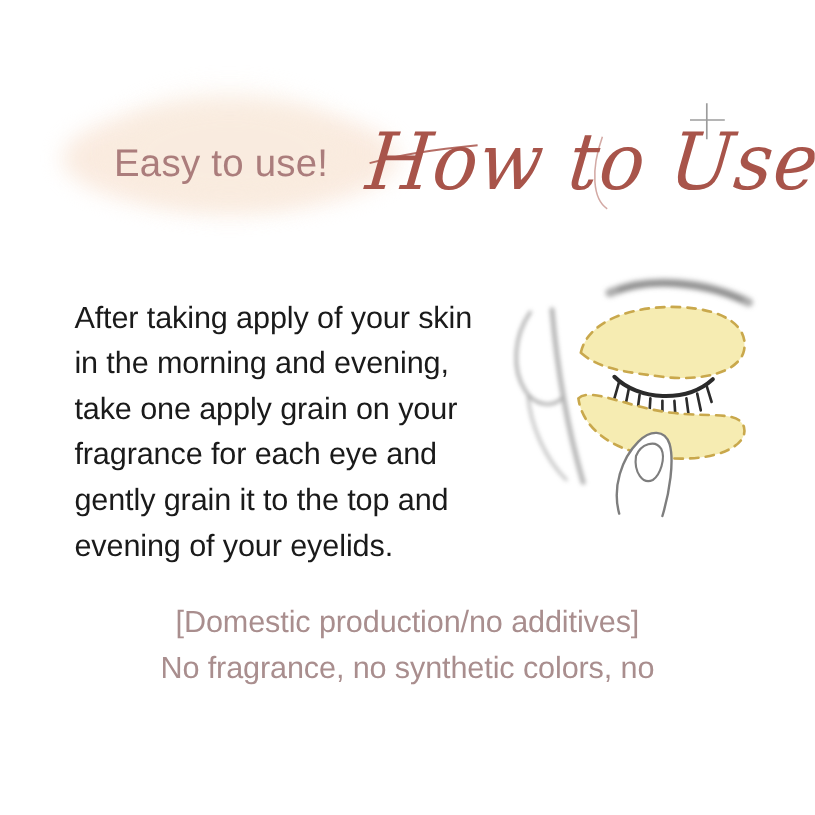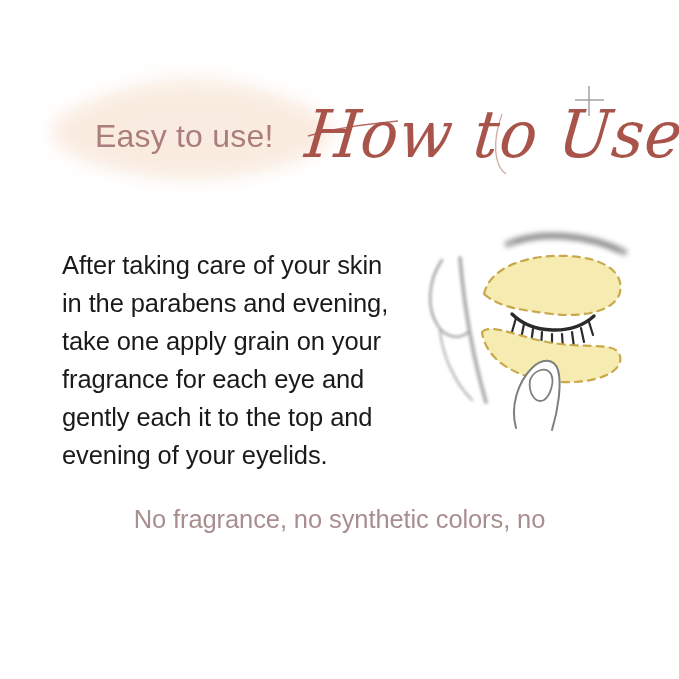--- a/index.html
+++ b/index.html
@@ -160,25 +160,25 @@
       <div class="script-text">How to Use</div>
 
       <svg class="sparkle" viewBox="0 0 34 34">
         <line x1="17" y1="2" x2="17" y2="32" stroke="#9c9c9c" stroke-width="1.4"></line>
         <line x1="3" y1="16" x2="32" y2="16" stroke="#9c9c9c" stroke-width="1.4"></line>
       </svg>
     </div>
   </div>
 
   <div class="body-copy">
-    <span class="ln">After taking care of your skin</span>
-    <span class="ln">in the parabens and evening,</span>
+    <span class="ln">After taking apply of your skin</span>
+    <span class="ln">in the morning and evening,</span>
     <span class="ln">take one apply grain on your</span>
     <span class="ln">fragrance for each eye and</span>
-    <span class="ln">gently each it to the top and</span>
+    <span class="ln">gently grain it to the top and</span>
     <span class="ln">evening of your eyelids.</span>
   </div>
 
   <svg class="illustration" viewBox="0 0 236 238">
     <defs>
       <filter id="soft" x="-40%" y="-60%" width="180%" height="220%">
         <feGaussianBlur stdDeviation="1.6"></feGaussianBlur>
       </filter>
       <filter id="softer" x="-40%" y="-60%" width="180%" height="220%">
         <feGaussianBlur stdDeviation="2.4"></feGaussianBlur>
@@ -223,16 +223,17 @@
 
     <g>
       <path d="M96 206 C 90 184, 98 160, 112 146 C 122 136, 134 136, 138 148
                C 142 162, 138 188, 132 208" stroke="#7e7e7e" stroke-width="2" fill="#ffffff" stroke-linecap="round"></path>
       <path d="M110 158 C 114 148, 126 144, 131 152 C 135 160, 130 174, 124 178
                C 116 182, 108 172, 110 158 Z" stroke="#7e7e7e" stroke-width="1.8" fill="#ffffff"></path>
     </g>
   </svg>
 
   <div class="footer-copy">
+    <span class="ln">[Domestic production/no additives]</span>
     <span class="ln">No fragrance, no synthetic colors, no</span>
   </div>
 
 </div>
 
 </body></html>

